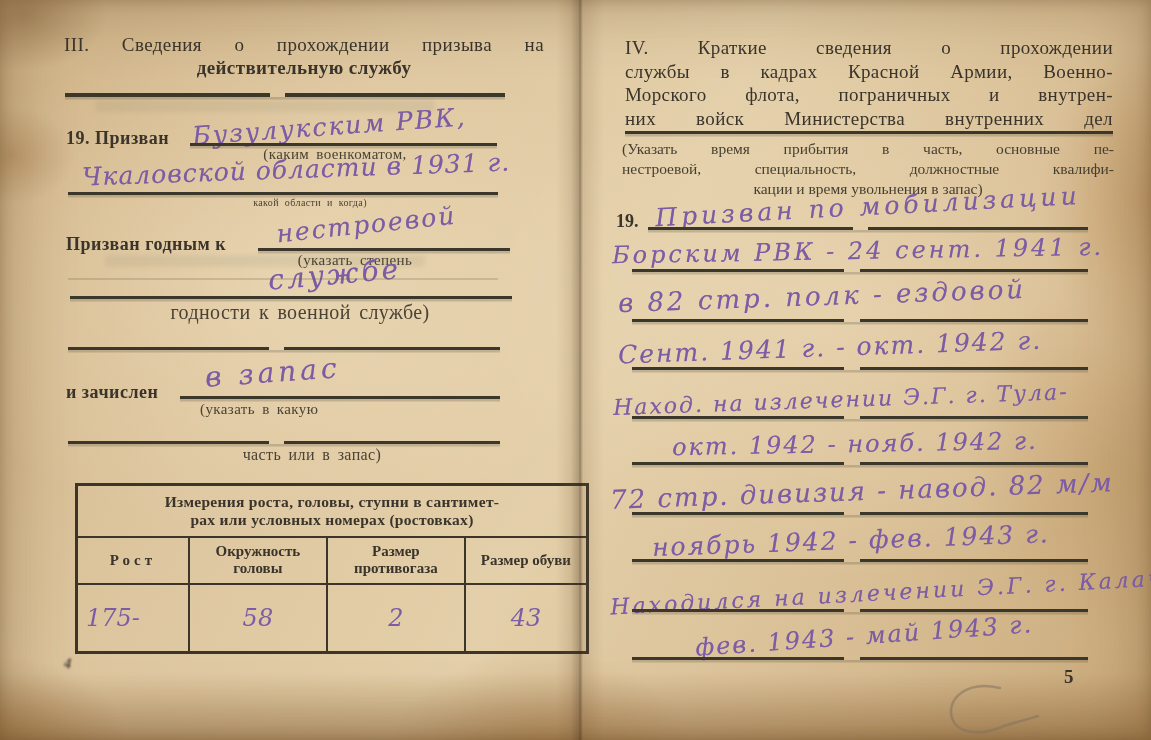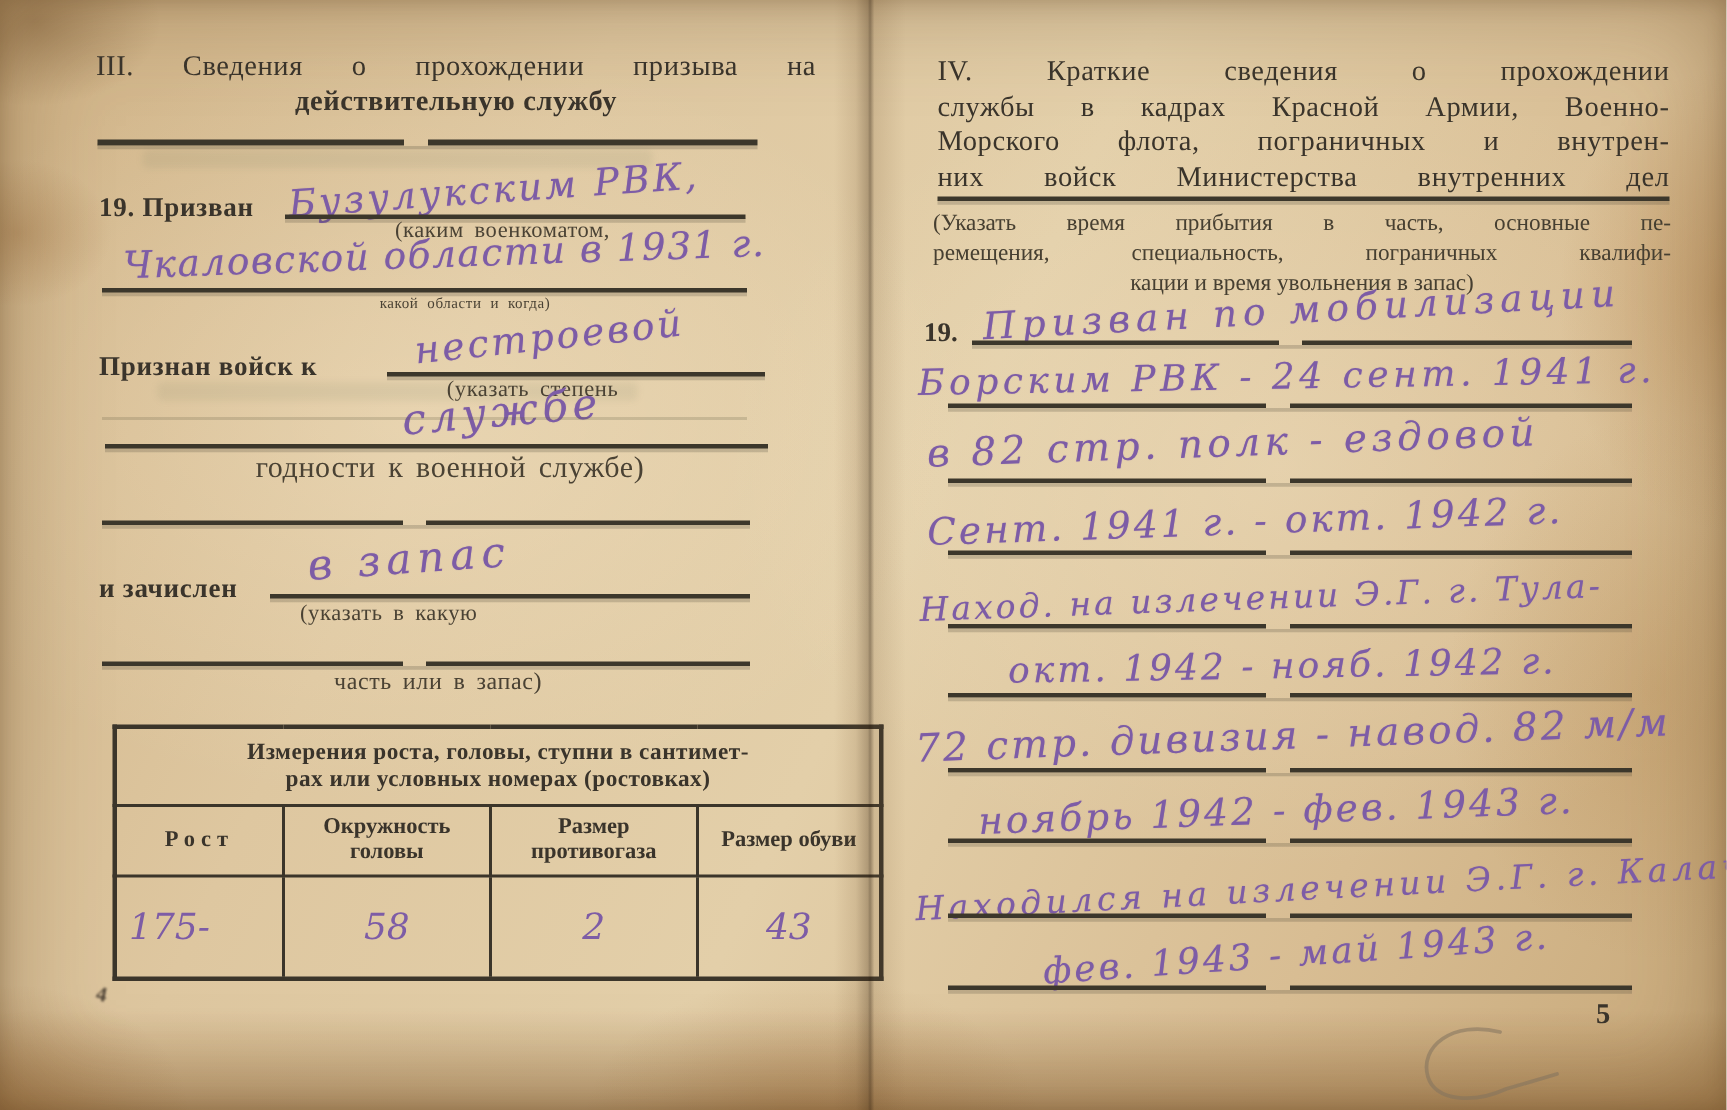--- a/index.html
+++ b/index.html
@@ -61,37 +61,37 @@
     <div class="rule" style="left:65px;top:93px;width:440px;height:3.5px;"></div>
 
     <div class="printed label" style="position:absolute;left:66px;top:128px;">19. Призван</div>
     <div class="hw" style="left:192px;top:112px;font-size:25px;letter-spacing:2px;transform:rotate(-4deg);">Бузулукским РВК,</div>
     <div class="rule-solid" style="left:190px;top:143px;width:307px;"></div>
     <div class="printed hint" style="position:absolute;left:190px;top:146px;width:290px;text-align:center;">(каким военкоматом,</div>
     <div class="hw" style="left:82px;top:155px;font-size:25px;letter-spacing:1px;transform:rotate(-2deg);">Чкаловской области в 1931 г.</div>
     <div class="rule-solid" style="left:68px;top:192px;width:430px;"></div>
     <div class="printed hint" style="position:absolute;left:110px;top:197px;width:400px;text-align:center;font-size:10px;">какой области и когда)</div>
 
-    <div class="printed label" style="position:absolute;left:66px;top:234px;">Признан войск к</div>
+    <div class="printed label" style="position:absolute;left:66px;top:234px;">Призван годным к</div>
     <div class="hw" style="left:276px;top:210px;font-size:25px;letter-spacing:2px;transform:rotate(-6deg);">нестроевой</div>
     <div class="rule-solid" style="left:258px;top:248px;width:252px;"></div>
     <div class="printed hint" style="position:absolute;left:230px;top:252px;width:250px;text-align:center;">(указать степень</div>
     <div class="hw" style="left:268px;top:258px;font-size:28px;letter-spacing:3px;transform:rotate(-5deg);">службе</div>
     <div class="rule-faint" style="left:68px;top:278px;width:430px;"></div>
     <div class="rule-solid" style="left:70px;top:296px;width:442px;"></div>
     <div class="printed hint" style="position:absolute;left:110px;top:301px;width:380px;text-align:center;font-size:20px;">годности к военной службе)</div>
 
     <div class="rule" style="left:68px;top:347px;width:432px;"></div>
 
     <div class="printed label" style="position:absolute;left:66px;top:382px;">и зачислен</div>
     <div class="hw" style="left:205px;top:356px;font-size:28px;letter-spacing:4px;transform:rotate(-4deg);">в запас</div>
     <div class="rule-solid" style="left:180px;top:396px;width:320px;"></div>
     <div class="printed hint" style="position:absolute;left:200px;top:401px;width:260px;text-align:left;">(указать в какую</div>
     <div class="rule" style="left:68px;top:441px;width:432px;"></div>
-    <div class="printed hint" style="position:absolute;left:122px;top:446px;width:340px;text-align:center;font-size:16px;">часть или в запас)</div>
+    <div class="printed hint" style="position:absolute;left:142px;top:446px;width:340px;text-align:center;font-size:16px;">часть или в запас)</div>
 
     <table class="meas">
       <tbody>
           <tr>
         <td class="cap" colspan="4">
           <div>Измерения роста, головы, ступни в сантимет-</div>
           <div>рах или условных номерах (ростовках)</div>
         </td>
       </tr>
       <tr>
@@ -117,21 +117,21 @@
     <div style="position:absolute;left:625px;top:36px;width:488px;">
       <div class="printed title-line">IV. Краткие сведения о прохождении</div>
       <div class="printed title-line">службы в кадрах Красной Армии, Военно-</div>
       <div class="printed title-line">Морского флота, пограничных и внутрен-</div>
       <div class="printed title-line">них войск Министерства внутренних дел</div>
     </div>
     <div class="rule-solid" style="left:625px;top:131px;width:488px;"></div>
 
     <div style="position:absolute;left:622px;top:139px;width:492px;color:#463f31;font-size:15.5px;line-height:20px;">
       <div style="text-align:justify;text-align-last:justify;">(Указать время прибытия в часть, основные пе-</div>
-      <div style="text-align:justify;text-align-last:justify;">ремещения, специальность, пограничных квалифи-</div>
+      <div style="text-align:justify;text-align-last:justify;">нестроевой, специальность, должностные квалифи-</div>
       <div style="text-align:center;">кации и время увольнения в запас)</div>
     </div>
 
     <div class="printed" style="position:absolute;left:616px;top:211px;font-size:18px;font-weight:700;">19.</div>
 
     <div class="hw" style="left:655px;top:192px;font-size:25px;letter-spacing:4px;transform:rotate(-3deg);">Призван по мобилизации</div>
     <div class="rule" style="left:648px;top:227px;width:440px;"></div>
 
     <div class="hw" style="left:612px;top:237px;font-size:24px;letter-spacing:3px;transform:rotate(-1deg);">Борским РВК - 24 сент. 1941 г.</div>
     <div class="rule" style="left:632px;top:269px;width:456px;"></div>

